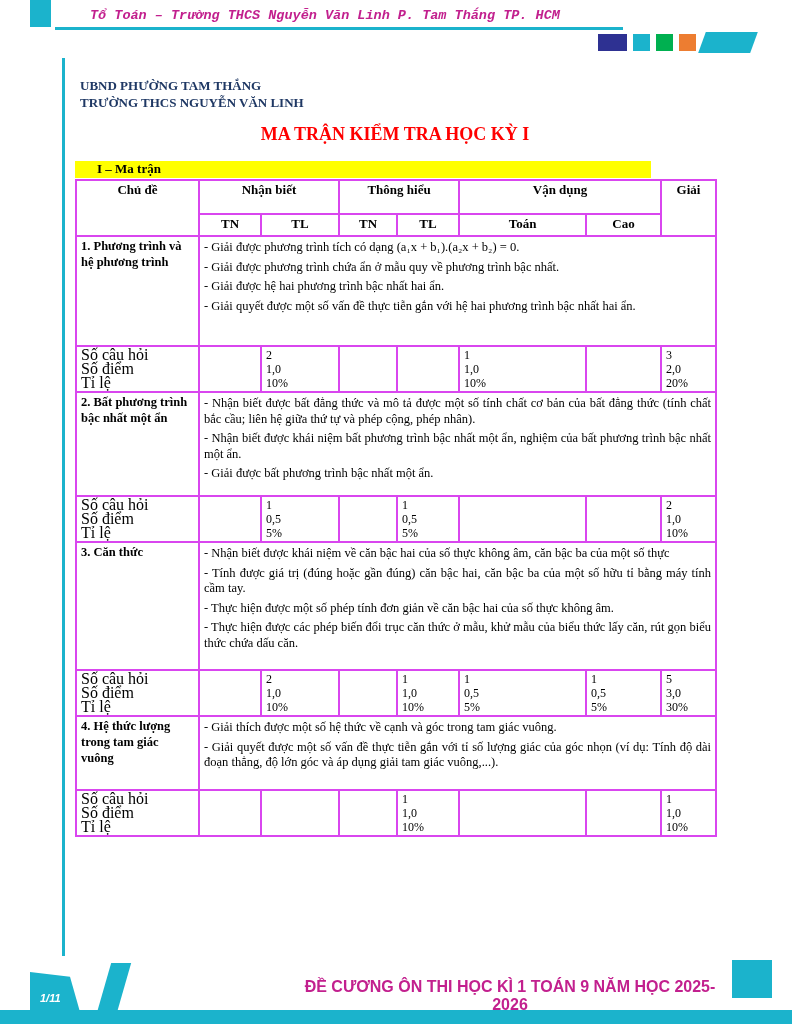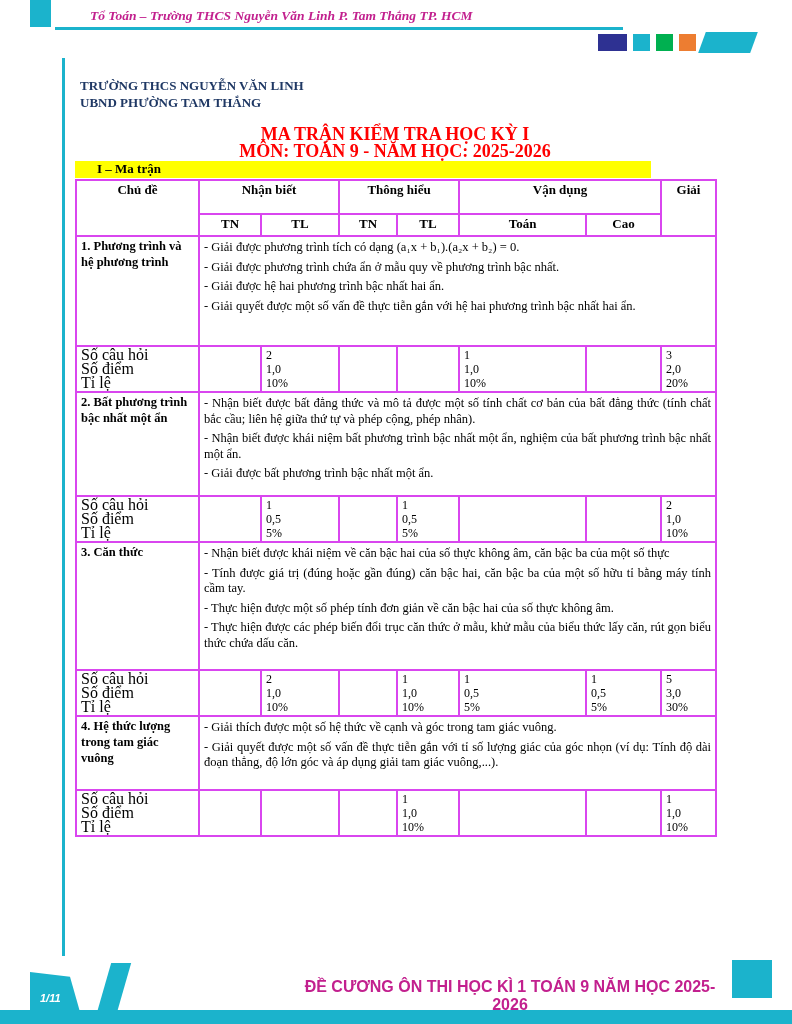--- a/index.html
+++ b/index.html
@@ -7,21 +7,21 @@
     position:relative; width:792px; height:1024px; margin:0 auto;
     background:#ffffff; overflow:hidden;
     font-family:"Liberation Serif","DejaVu Serif",serif;
     color:#000;
   }
   
   .corner-square { position:absolute; left:30px; top:0; width:21px; height:27px; background:#1BB3CC; }
   .top-rule { position:absolute; left:55px; top:27px; width:568px; height:3px; background:#1BB3CC; }
   .header-tagline {
     position:absolute; left:90px; top:8px; width:540px;
-    color:#C2208E; font-weight:bold; font-style:italic; font-size:13.5px;
+    color:#C2208E; font-weight:bold; font-style:italic; font-size:13.5px;font-family:Liberation Mono, monospace;
   }
   .deco-navy-rect { position:absolute; left:598px; top:34px; width:29px; height:17px; background:#2E3192; }
   .deco-teal-square { position:absolute; left:633px; top:34px; width:17px; height:17px; background:#1BB3CC; }
   .deco-green-square { position:absolute; left:656px; top:34px; width:17px; height:17px; background:#00B050; }
   .deco-orange-square { position:absolute; left:679px; top:34px; width:17px; height:17px; background:#ED7D31; }
   .deco-teal-parallelogram { position:absolute; left:702px; top:32px; width:52px; height:21px; background:#1BB3CC; transform:skewX(-20deg); }
   .left-rule { position:absolute; left:62px; top:58px; width:3px; height:898px; background:#1BB3CC; }
 
   
   .org { position:absolute; left:80px; top:77px; color:#1F3864; font-weight:bold; font-size:13px; line-height:17px; }
@@ -79,26 +79,25 @@
   <div class="header-tagline">Tổ Toán – Trường THCS Nguyễn Văn Linh P. Tam Thắng TP. HCM</div>
   <div class="top-rule"></div>
   <div class="deco-navy-rect"></div>
   <div class="deco-teal-square"></div>
   <div class="deco-green-square"></div>
   <div class="deco-orange-square"></div>
   <div class="deco-teal-parallelogram"></div>
   <div class="left-rule"></div>
 
   <div class="org">
+    <div>UBND PHƯỜNG TAM THẮNG</div>
     <div>TRƯỜNG THCS NGUYỄN VĂN LINH</div>
-    <div>UBND PHƯỜNG TAM THẮNG</div>
   </div>
   <div class="doc-title">
     <div>MA TRẬN KIỂM TRA  HỌC KỲ I</div>
-    <div>MÔN: TOÁN 9 - NĂM HỌC:  2025-2026</div>
   </div>
   <div class="section-bar">I – Ma trận</div>
 
   <table class="matrix">
     <colgroup>
       <col style="width:123px">
         <col style="width:62px">
         <col style="width:78px">
         <col style="width:58px">
       <col style="width:62px">

